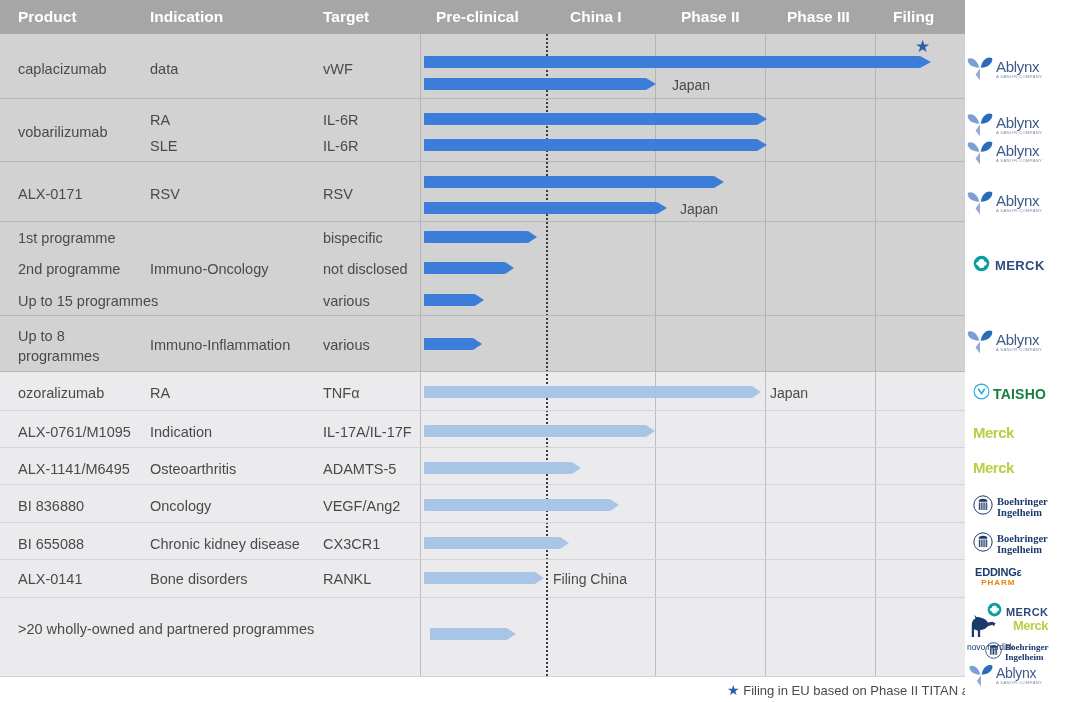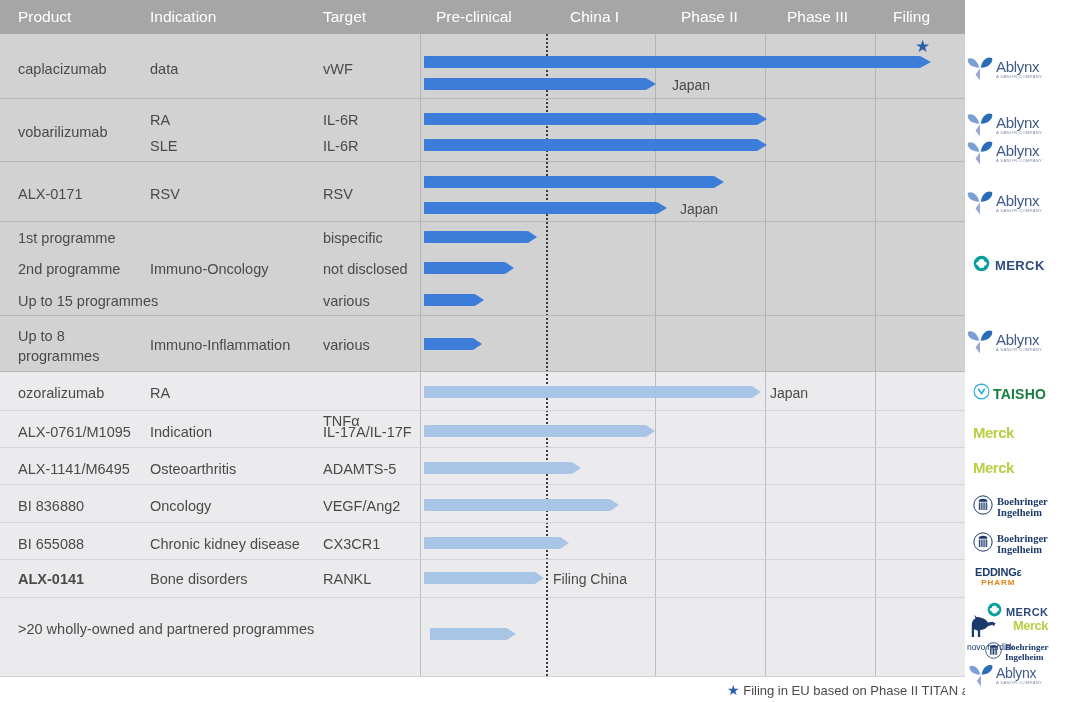--- a/index.html
+++ b/index.html
@@ -26,21 +26,21 @@
     width: 965px; height: 34px;
     background: #a6a6a6;
   }
   .hcell {
     position: absolute;
     top: 0;
     height: 18px;
     line-height: 34px;
     color: #ffffff;
     font-size: 15.5px;
-    font-weight: normal;
+    font-weight: bold;
     white-space: nowrap;
   }
 
   
   #body-upper {
     position: absolute;
     left: 0; top: 34px;
     width: 965px; height: 337px;
     background: #d2d2d2;
   }
@@ -284,39 +284,39 @@
   <div class="tcell" style="left:323px; top:261px;">not disclosed</div>
   <div class="tcell" style="left:18px;  top:293px;">Up to 15 programmes</div>
   <div class="tcell" style="left:323px; top:293px;">various</div>
 
   <div class="tcell" style="left:18px; top:327px; white-space:normal; width:125px; line-height:1.35;"><span>Up to 8 programmes</span></div>
   <div class="tcell" style="left:150px; top:337px;">Immuno-Inflammation</div>
   <div class="tcell" style="left:323px; top:337px;">various</div>
 
   <div class="tcell" style="left:18px;  top:385px;">ozoralizumab</div>
   <div class="tcell" style="left:150px; top:385px;">RA</div>
-  <div class="tcell" style="left:323px; top:385px;margin-top:28px;">TNFα</div>
+  <div class="tcell" style="left:323px; top:385px;">TNFα</div>
 
   <div class="tcell" style="left:18px;  top:424px;">ALX-0761/M1095</div>
   <div class="tcell" style="left:150px; top:424px;">Indication</div>
   <div class="tcell" style="left:323px; top:424px;">IL-17A/IL-17F</div>
 
   <div class="tcell" style="left:18px;  top:461px;">ALX-1141/M6495</div>
   <div class="tcell" style="left:150px; top:461px;">Osteoarthritis</div>
   <div class="tcell" style="left:323px; top:461px;">ADAMTS-5</div>
 
   <div class="tcell" style="left:18px;  top:498px;">BI 836880</div>
   <div class="tcell" style="left:150px; top:498px;">Oncology</div>
   <div class="tcell" style="left:323px; top:498px;">VEGF/Ang2</div>
 
   <div class="tcell" style="left:18px;  top:536px;">BI 655088</div>
   <div class="tcell" style="left:150px; top:536px;">Chronic kidney disease</div>
   <div class="tcell" style="left:323px; top:536px;">CX3CR1</div>
 
-  <div class="tcell" style="left:18px;  top:571px;font-weight:bold;">ALX-0141</div>
+  <div class="tcell" style="left:18px;  top:571px;">ALX-0141</div>
   <div class="tcell" style="left:150px; top:571px;">Bone disorders</div>
   <div class="tcell" style="left:323px; top:571px;">RANKL</div>
 
   <div class="tcell" style="left:18px;  top:621px;">&gt;20 wholly-owned and partnered programmes</div>
 
   <div class="bar" style="left:424px; top:56px; width:507px;">
     <div class="shaft" style="width:496px; background:#3b7dd8;"></div>
     <div class="head" style="left:496px; border-left:11px solid #3b7dd8;"></div>
   </div>
   <div class="star" style="left:915px; top:38px;">★</div>

